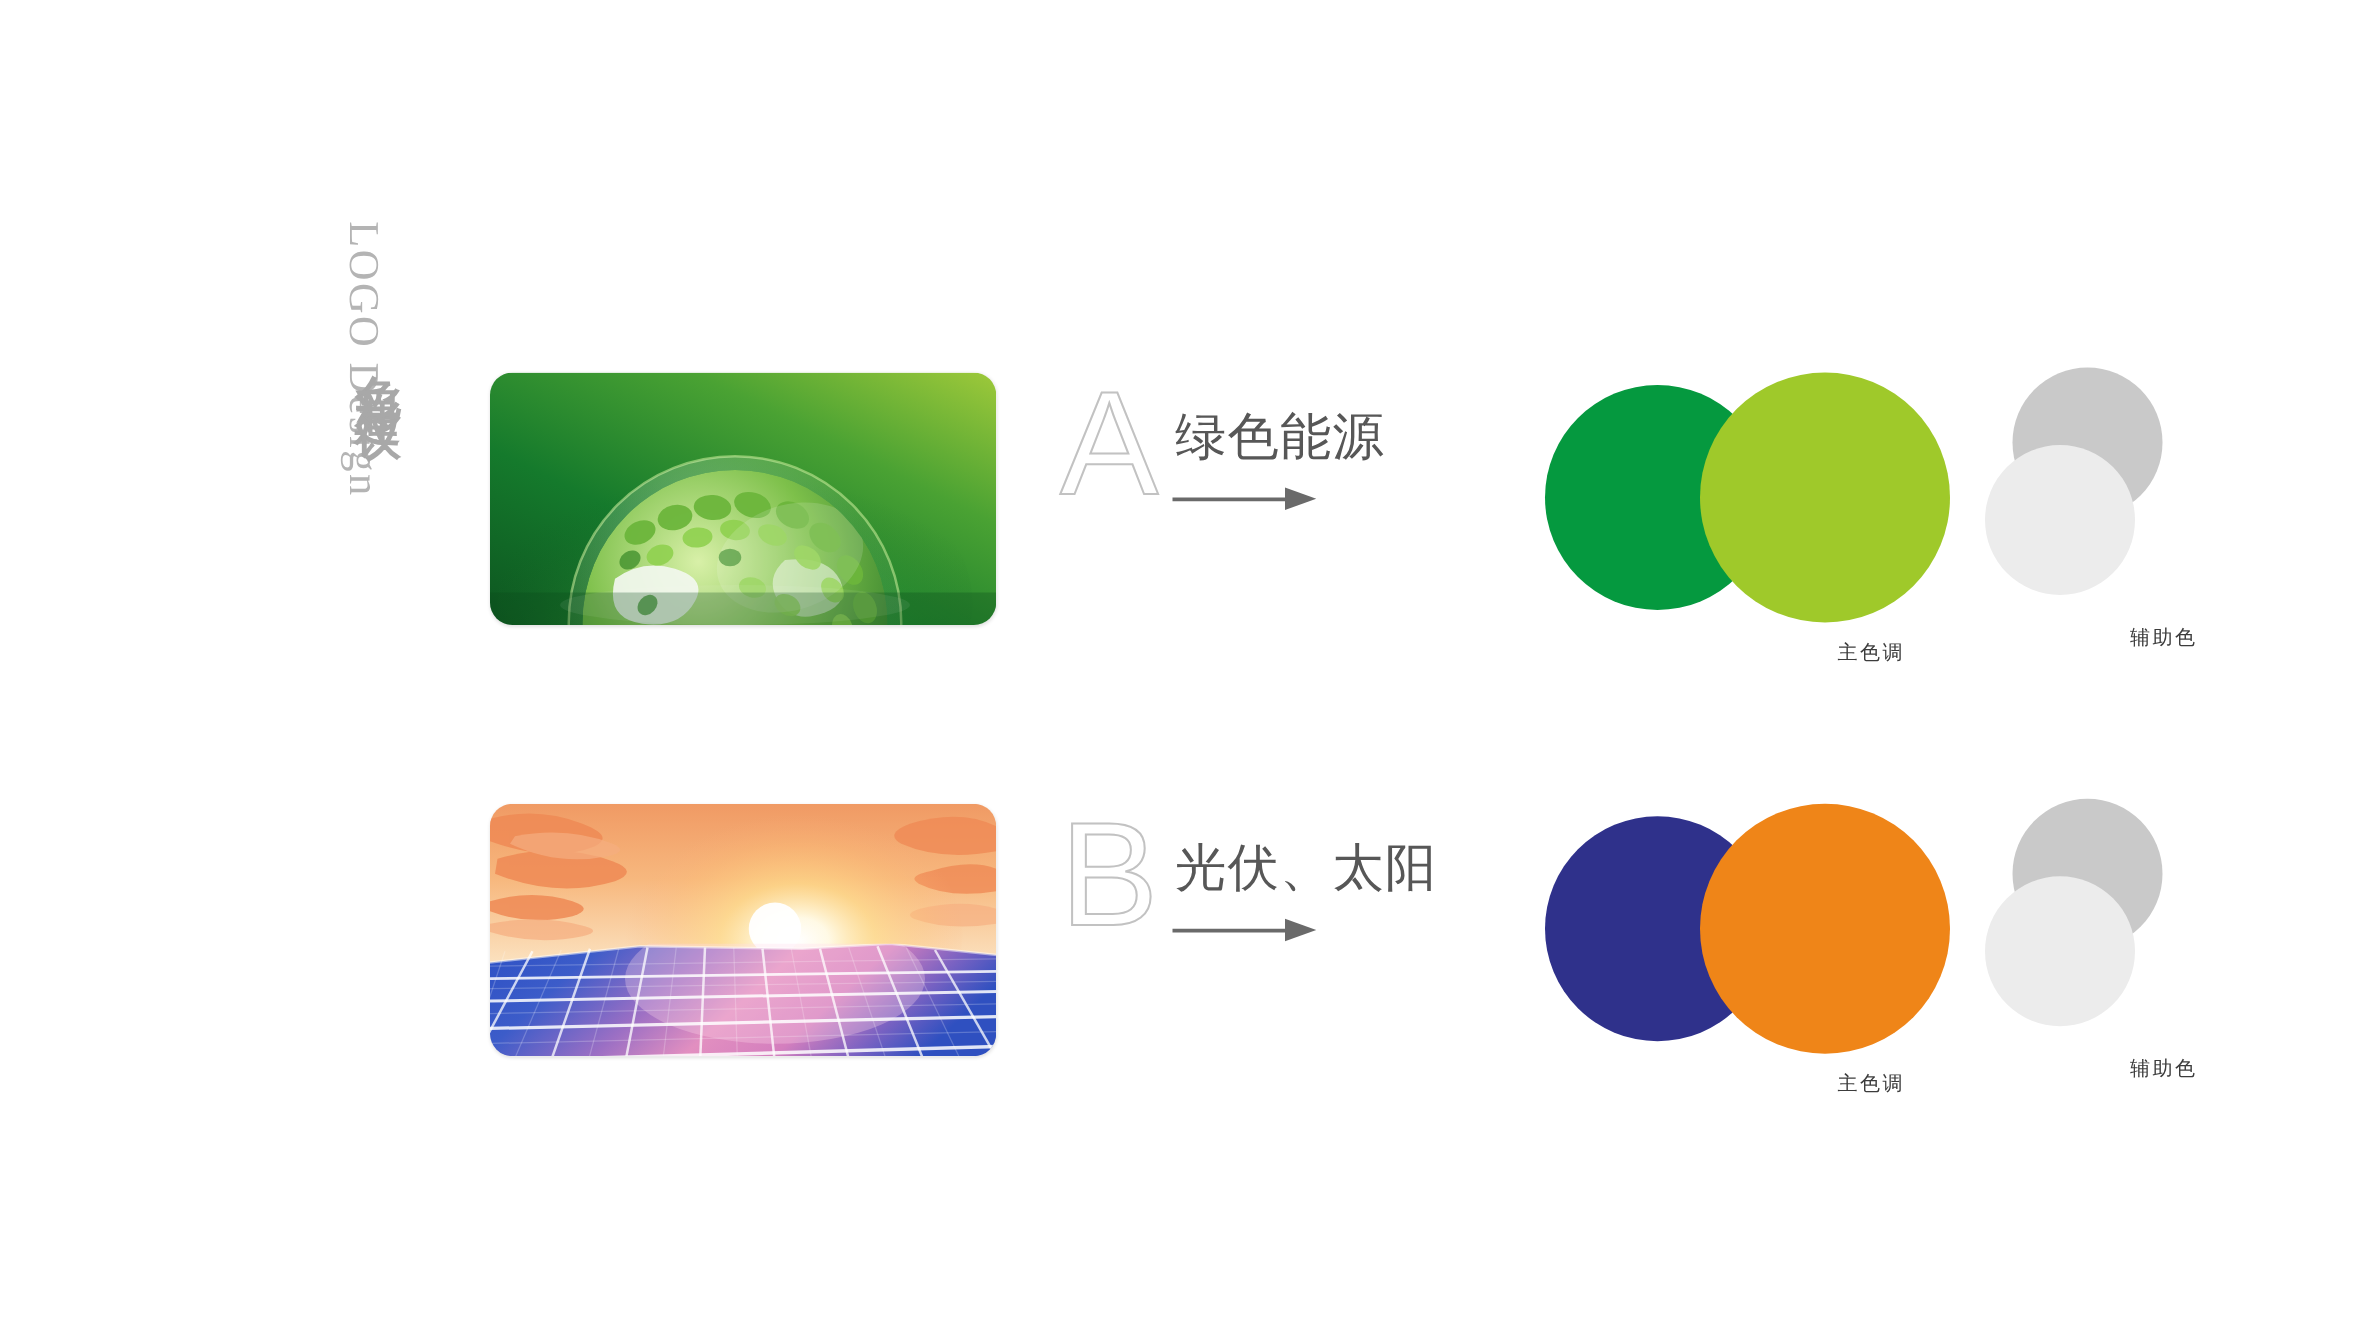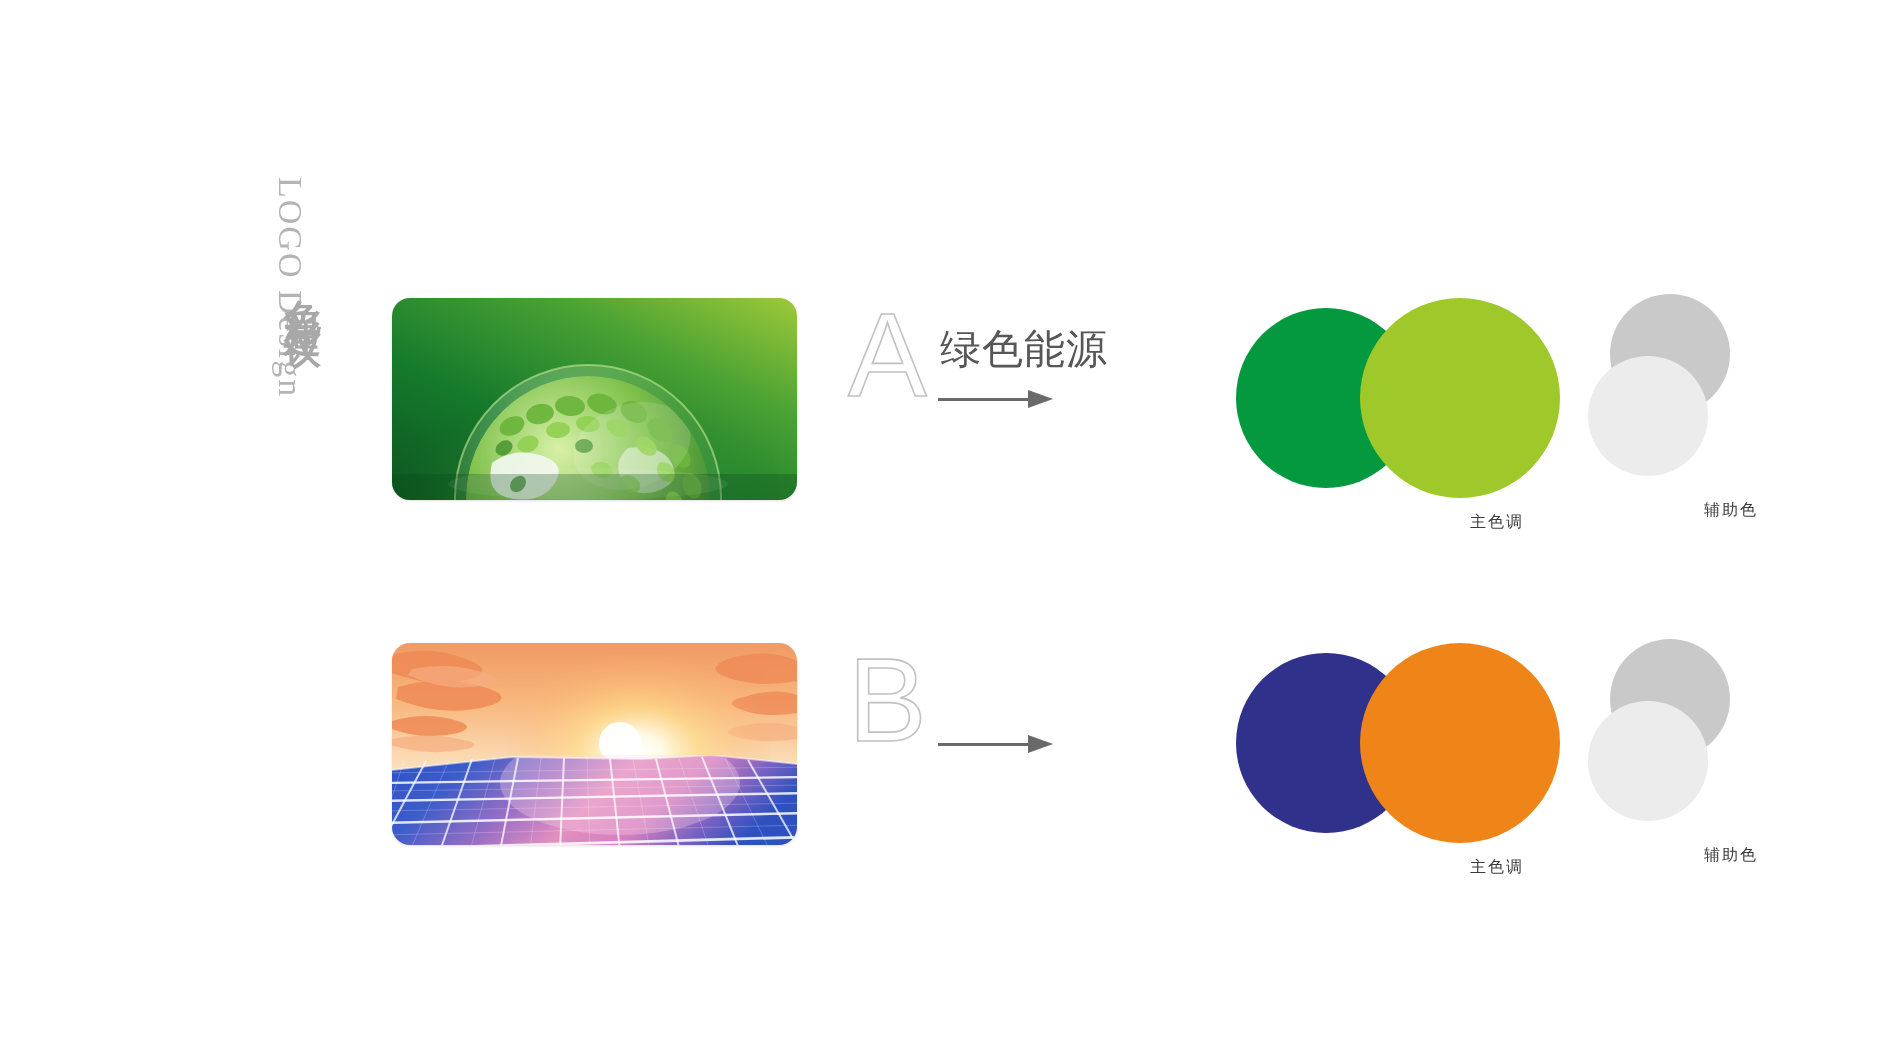--- a/index.html
+++ b/index.html
@@ -373,20 +373,21 @@
           <path d="M333,115 L378,208"></path>
         </g>
 
         <path d="M-10,128 L120,114 L250,116 L320,112 L415,122" fill="none" stroke="#ffffff" stroke-opacity="0.5" stroke-width="2"></path>
       </g>
     </svg>
   </div>
 
   <div class="letter">B</div>
 
+  <div class="caption">光伏、太阳</div>
 
   <div class="arrow">
     <div class="shaft"></div>
     <div class="head"></div>
   </div>
 
   <div class="swatch-group primary">
     <div class="circle c-back" style="background:#2f318b"></div>
     <div class="circle c-front" style="background:#ef8518"></div>
     <div class="swatch-label">主色调</div>

